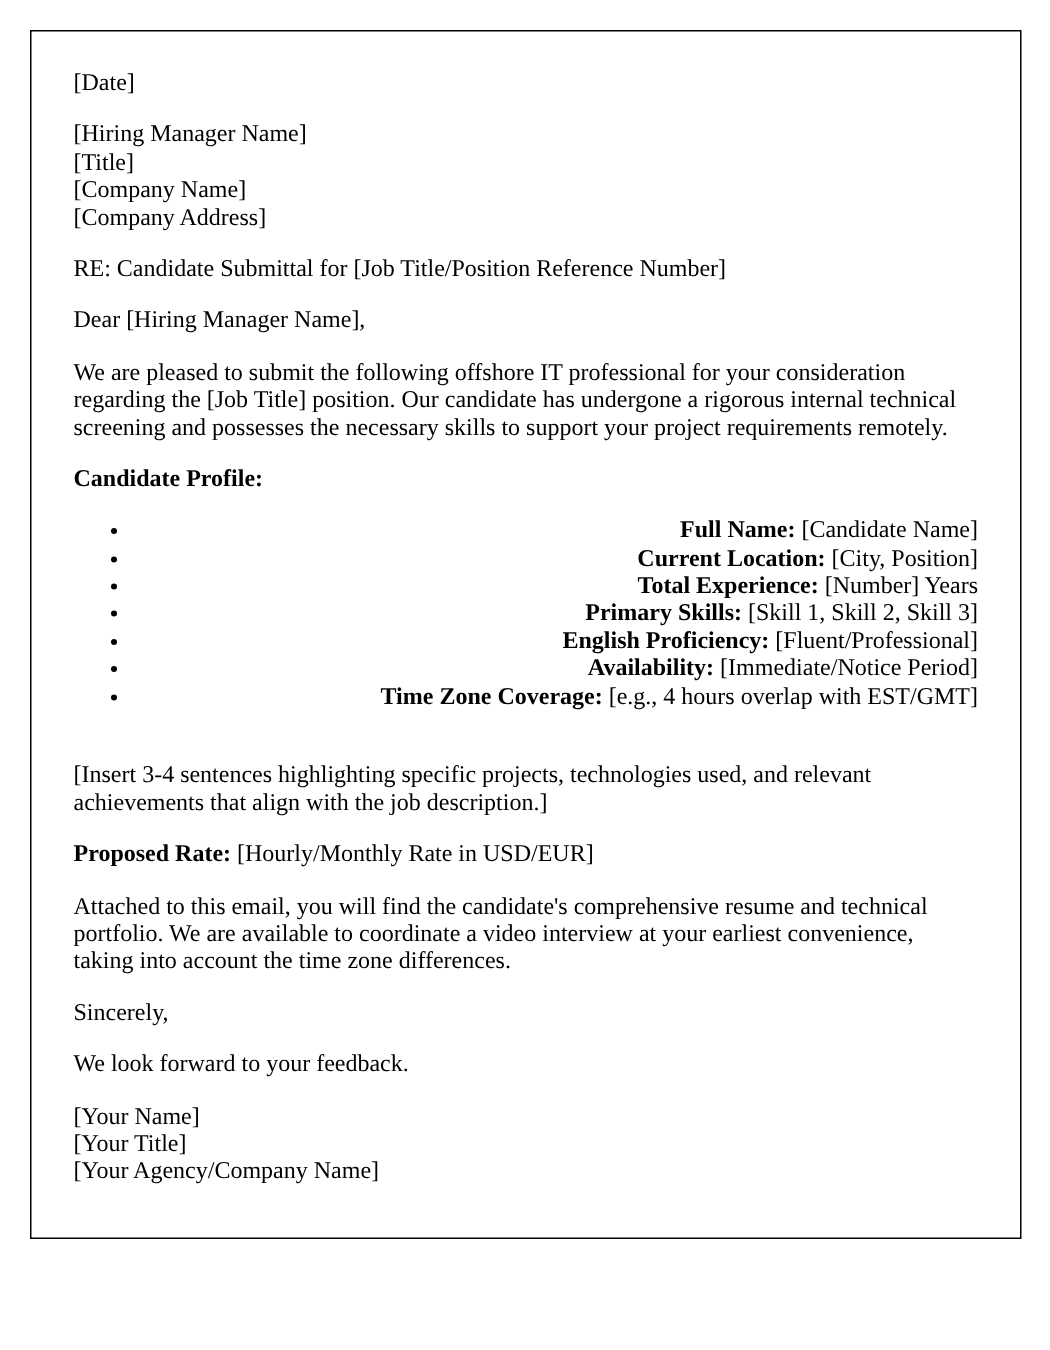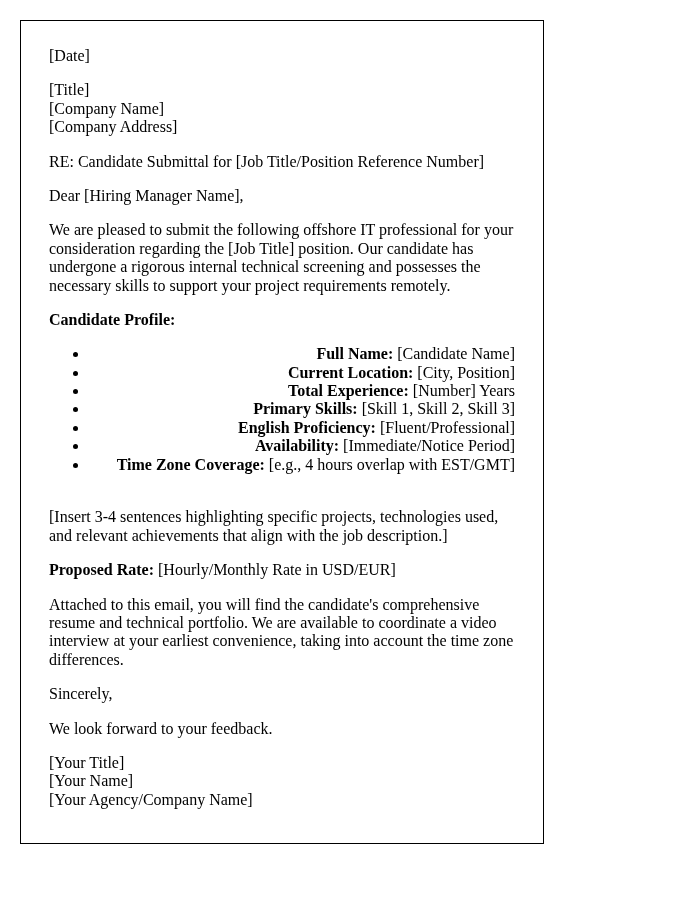--- a/index.html
+++ b/index.html
@@ -8,21 +8,21 @@
     height: 900px;
     background: #ffffff;
     font-family: "Liberation Serif", "DejaVu Serif", serif;
     font-size: 16px;
     color: #000000;
   }
   .page {
     position: absolute;
     left: 20px;
     top: 20px;
-    width: 524px;
+    width: 661px;
     min-height: 793px;
     border: 1px solid #000000;
     background: #ffffff;
     padding: 26px 28px 18px 28px;
     line-height: 1.15;
   }
   .para { margin: 0 0 16px 0; }
   .bold { font-weight: bold; }
   ul.profile-list {
     margin: 0 0 16px 0;
@@ -34,20 +34,21 @@
   b { font-weight: bold; }
 </style>
 </head>
 <body>
 
 <div class="page">
 
   <p class="para">[Date]</p>
 
   <div class="para">
+    <div>[Hiring Manager Name]</div>
     <div>[Title]</div>
     <div>[Company Name]</div>
     <div>[Company Address]</div>
   </div>
 
   <p class="para">RE: Candidate Submittal for [Job Title/Position Reference Number]</p>
 
   <p class="para">Dear [Hiring Manager Name],</p>
 
   <p class="para">We are pleased to submit the following offshore IT professional for your consideration regarding the [Job Title] position. Our candidate has undergone a rigorous internal technical screening and possesses the necessary skills to support your project requirements remotely.</p>
@@ -73,18 +74,18 @@
     <b>Proposed Rate:</b><span> [Hourly/Monthly Rate in USD/EUR]</span>
   </p>
 
   <p class="para">Attached to this email, you will find the candidate's comprehensive resume and technical portfolio. We are available to coordinate a video interview at your earliest convenience, taking into account the time zone differences.</p>
 
   <p class="para">Sincerely,</p>
 
   <p class="para">We look forward to your feedback.</p>
 
   <div class="para">
+    <div>[Your Name]</div>
     <div>[Your Title]</div>
-    <div>[Your Name]</div>
     <div>[Your Agency/Company Name]</div>
   </div>
 
 </div>
 
 </body></html>

